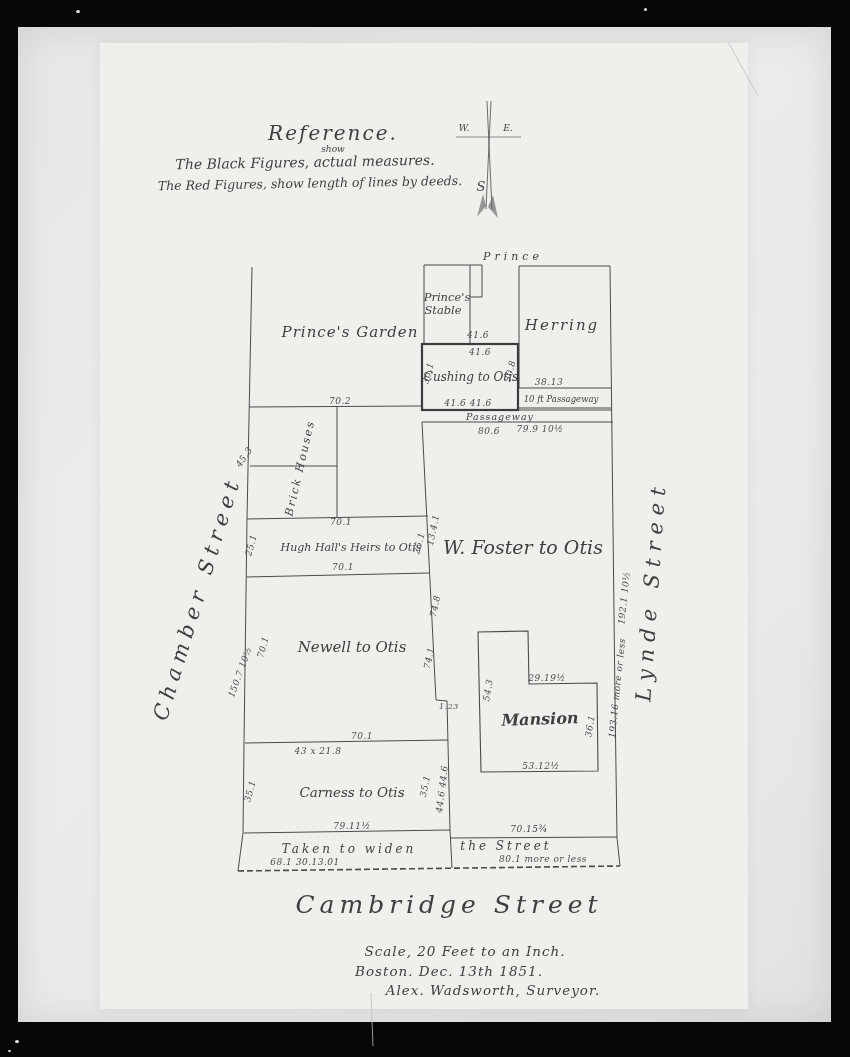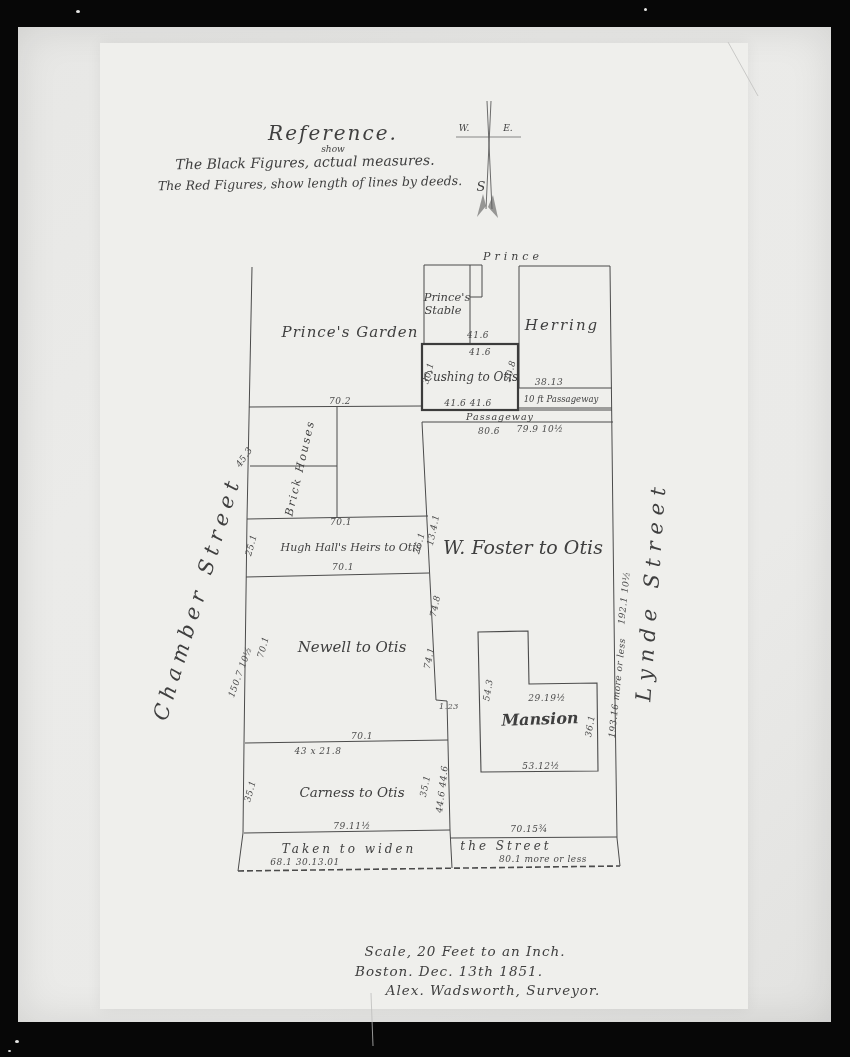--- a/index.html
+++ b/index.html
@@ -100,20 +100,21 @@
   <div class="lbl ctr" style="left:305px;top:162px;font-size:14px;transform:translate(-50%,-50%) rotate(-1deg);">The Black Figures, actual measures.</div>
   <div class="lbl ctr" style="left:310px;top:183px;font-size:12.5px;transform:translate(-50%,-50%) rotate(-1deg);">The Red Figures, show length of lines by deeds.</div>
 
   <div class="lbl ctr" style="left:464px;top:128px;font-size:9px;">W.</div>
   <div class="lbl ctr" style="left:508px;top:128px;font-size:9px;">E.</div>
   <div class="lbl ctr" style="left:481px;top:186px;font-size:13px;">S</div>
 
   <div class="lbl ctr" style="left:513px;top:256px;font-size:11px;letter-spacing:4px;">Prince</div>
   <div class="lbl" style="left:197px;top:598px;font-size:21px;letter-spacing:6px;transform:translate(-50%,-50%) rotate(-73deg);">Chamber Street</div>
   <div class="lbl" style="left:651px;top:591px;font-size:21px;letter-spacing:7px;transform:translate(-50%,-50%) rotate(-86deg);">Lynde Street</div>
+  <div class="lbl ctr" style="left:449px;top:904px;font-size:25px;letter-spacing:5px;">Cambridge Street</div>
 
   <div class="lbl ctr" style="left:350px;top:332px;font-size:15px;letter-spacing:1px;">Prince's Garden</div>
   <div class="lbl ctr" style="left:447px;top:297px;font-size:11.5px;">Prince's</div>
   <div class="lbl ctr" style="left:443px;top:310px;font-size:11.5px;">Stable</div>
   <div class="lbl ctr" style="left:562px;top:325px;font-size:15px;letter-spacing:2px;">Herring</div>
   <div class="lbl ctr" style="left:471px;top:377px;font-size:12px;">Cushing to Otis</div>
   <div class="lbl ctr" style="left:561px;top:399px;font-size:8.5px;">10 ft Passageway</div>
   <div class="lbl ctr" style="left:500px;top:416px;font-size:9.5px;letter-spacing:1px;text-align:right;">Passageway</div>
   <div class="lbl ctr" style="left:523px;top:547px;font-size:19px;">W. Foster to Otis</div>
   <div class="lbl ctr" style="left:351px;top:547px;font-size:11px;">Hugh Hall's Heirs to Otis</div>
@@ -146,21 +147,21 @@
   <div class="lbl m ctr" style="left:449px;top:706px;font-size:8px;">1.23</div>
   <div class="lbl m" style="left:240px;top:672px;transform:translate(-50%,-50%) rotate(-70deg);">150.7 10½</div>
   <div class="lbl m ctr" style="left:318px;top:751px;">43 x 21.8</div>
   <div class="lbl m" style="left:250px;top:791px;transform:translate(-50%,-50%) rotate(-75deg);">35.1</div>
   <div class="lbl m" style="left:425px;top:786px;transform:translate(-50%,-50%) rotate(-78deg);">35.1</div>
   <div class="lbl m" style="left:442px;top:789px;transform:translate(-50%,-50%) rotate(-83deg);">44.6  44.6</div>
   <div class="lbl m ctr" style="left:352px;top:826px;">79.11½</div>
   <div class="lbl m ctr" style="left:529px;top:829px;">70.15¾</div>
   <div class="lbl m ctr" style="left:305px;top:862px;">68.1   30.13.01</div>
   <div class="lbl m ctr" style="left:543px;top:859px;">80.1 more or less</div>
-  <div class="lbl m ctr" style="left:547px;top:678px;margin-top:20px;">29.19½</div>
+  <div class="lbl m ctr" style="left:547px;top:678px;">29.19½</div>
   <div class="lbl m" style="left:488px;top:690px;transform:translate(-50%,-50%) rotate(-80deg);">54.3</div>
   <div class="lbl m" style="left:590px;top:726px;transform:translate(-50%,-50%) rotate(-80deg);">36.1</div>
   <div class="lbl m ctr" style="left:541px;top:766px;">53.12½</div>
   <div class="lbl m" style="left:624px;top:598px;transform:translate(-50%,-50%) rotate(-84deg);">192.1 10½</div>
   <div class="lbl m" style="left:617px;top:688px;transform:translate(-50%,-50%) rotate(-84deg);">193.16 more or less</div>
 
   <div class="lbl ctr" style="left:465px;top:951px;font-size:13.5px;letter-spacing:1px;">Scale, 20 Feet to an Inch.</div>
   <div class="lbl ctr" style="left:449px;top:971px;font-size:13.5px;letter-spacing:1px;">Boston. Dec. 13th 1851.</div>
   <div class="lbl ctr" style="left:468px;top:990px;font-size:13.5px;letter-spacing:1px;margin-left:25px;">Alex. Wadsworth, Surveyor.</div>
 </div>

